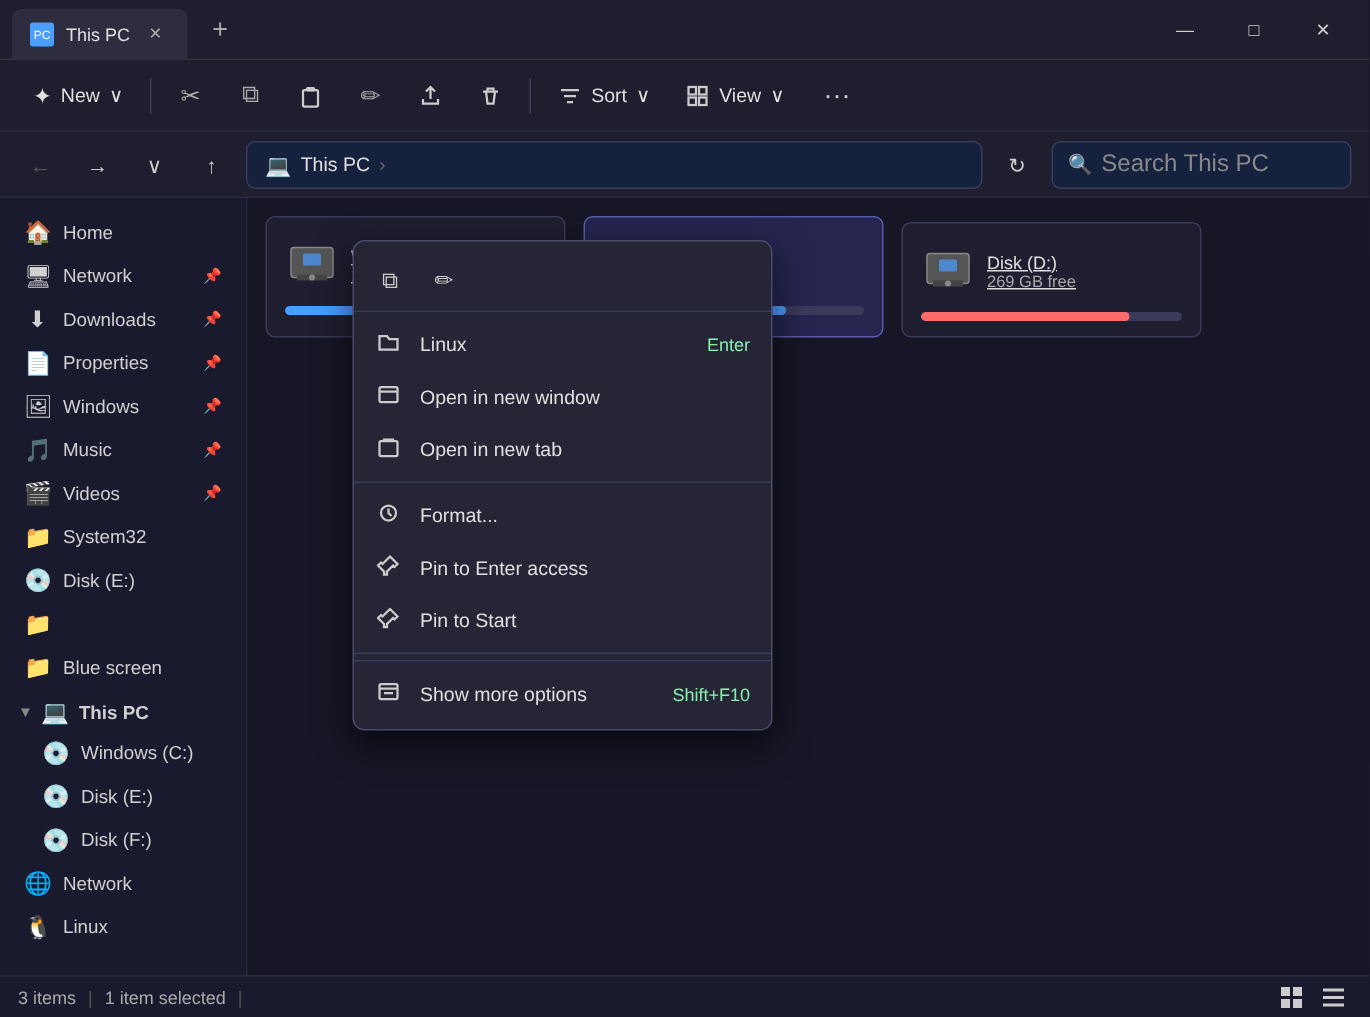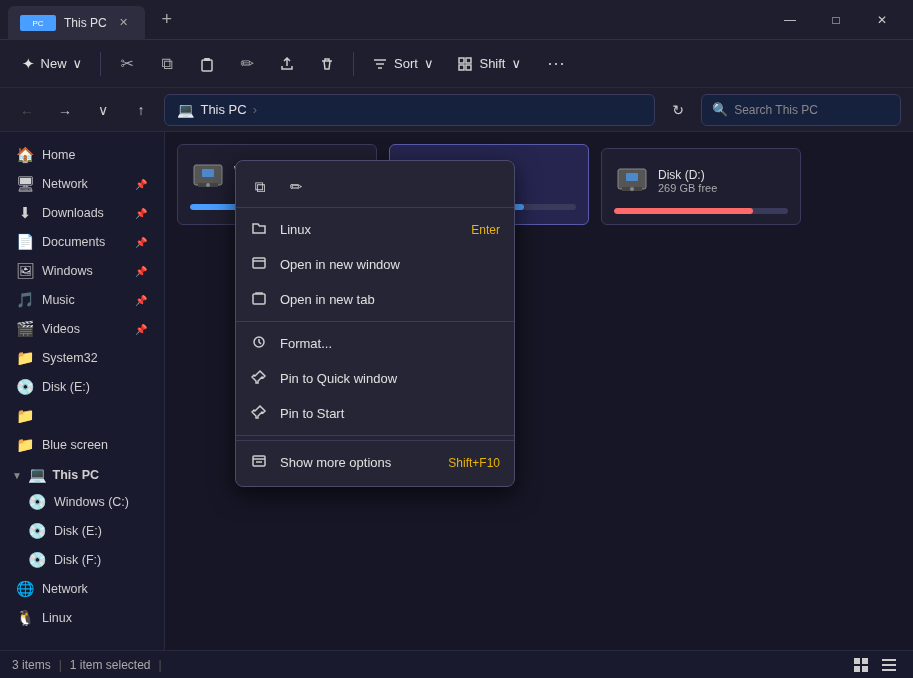--- a/index.html
+++ b/index.html
@@ -27,21 +27,21 @@
       display: flex;
       align-items: center;
       background: #2d2d3f;
       border-radius: 6px 6px 0 0;
       padding: 6px 12px;
       gap: 8px;
       height: 34px;
       margin-top: 6px;
     }
     .tab-icon {
-      width: 36px;
+      width: 16px;
       height: 16px;
       background: #4a9eff;
       border-radius: 2px;
       display: flex;
       align-items: center;
       justify-content: center;
       font-size: 10px;
     }
     .tab-title { font-size: 12px; color: #e0e0e0; }
     .tab-close {
@@ -183,21 +183,21 @@
       height: 32px;
       background: #16213e;
       border: 1px solid #3a3a5a;
       border-radius: 6px;
       display: flex;
       align-items: center;
       padding: 0 10px;
       gap: 6px;
     }
     .search-icon { color: #888; font-size: 13px; }
-    .search-text { color: #888; font-size: 12px; }
+    .search-text { color: #888; font-size: 16px; }
 
     
     .main-container {
       display: flex;
       height: calc(678px - 40px - 48px - 44px - 28px);
     }
 
     
     .sidebar {
       width: 165px;
@@ -246,20 +246,21 @@
       overflow: hidden;
       position: relative;
     }
 
     
     .drives-grid {
       display: flex;
       flex-wrap: wrap;
       padding: 12px;
       gap: 12px;
+      text-decoration: underline;
     }
     .drive-item {
       width: 200px;
       background: #1e1e30;
       border: 1px solid #3a3a5a;
       border-radius: 6px;
       padding: 10px 12px;
       cursor: pointer;
       display: flex;
       flex-direction: column;
@@ -325,21 +326,21 @@
       padding: 8px 14px;
       gap: 12px;
       cursor: pointer;
       color: #e0e0e0;
       font-size: 13px;
       position: relative;
     }
     .cm-item.highlighted { background: #333350; }
     .cm-item .cm-item-icon { width: 18px; text-align: center; font-size: 14px; color: #ccc; }
     .cm-item .cm-item-label { flex: 1; }
-    .cm-item .cm-item-shortcut { color: #eab308; font-size: 12px; }
+    .cm-item .cm-item-shortcut { color: #86efac; font-size: 12px; }
     .cm-divider { height: 1px; background: #3a3a5a; margin: 4px 0; }
 
     
     .arrow-pointer {
       position: absolute;
       top: 305px;
       left: 270px;
       width: 120px;
       height: 60px;
       pointer-events: none;
@@ -431,21 +432,21 @@
     <span>Sort</span>
     <span>∨</span>
   </div>
   <div class="toolbar-btn">
     <svg width="16" height="16" viewBox="0 0 16 16" fill="none" stroke="#ccc" stroke-width="1.5">
       <rect x="2" y="2" width="5" height="5"></rect>
       <rect x="9" y="2" width="5" height="5"></rect>
       <rect x="2" y="9" width="5" height="5"></rect>
       <rect x="9" y="9" width="5" height="5"></rect>
     </svg>
-    <span>Shift</span>
+    <span>View</span>
     <span>∨</span>
   </div>
   <div class="toolbar-dots">···</div>
 </div>
 
 <div class="address-bar">
   <div class="nav-btn disabled">←</div>
   <div class="nav-btn">→</div>
   <div class="nav-btn">∨</div>
   <div class="nav-btn">↑</div>
@@ -473,21 +474,21 @@
       <span class="si-label">Network</span>
       <span class="si-pin">📌</span>
     </div>
     <div class="sidebar-item">
       <span class="si-icon">⬇</span>
       <span class="si-label">Downloads</span>
       <span class="si-pin">📌</span>
     </div>
     <div class="sidebar-item">
       <span class="si-icon">📄</span>
-      <span class="si-label">Documents</span>
+      <span class="si-label">Properties</span>
       <span class="si-pin">📌</span>
     </div>
     <div class="sidebar-item">
       <span class="si-icon">🖼</span>
       <span class="si-label">Windows</span>
       <span class="si-pin">📌</span>
     </div>
     <div class="sidebar-item">
       <span class="si-icon">🎵</span>
       <span class="si-label">Music</span>
@@ -655,21 +656,21 @@
         </span>
         <span class="cm-item-label">Format...</span>
       </div>
 
       <div class="cm-item">
         <span class="cm-item-icon">
           <svg width="16" height="16" viewBox="0 0 16 16" fill="none" stroke="#ccc" stroke-width="1.5">
             <path d="M9 2l5 5-2 2-1-1-4 4v2H5v-2L1 8l2-2 1 1 4-4z"></path>
           </svg>
         </span>
-        <span class="cm-item-label">Pin to Quick window</span>
+        <span class="cm-item-label">Pin to Enter access</span>
       </div>
 
       <div class="cm-item">
         <span class="cm-item-icon">
           <svg width="16" height="16" viewBox="0 0 16 16" fill="none" stroke="#ccc" stroke-width="1.5">
             <path d="M9 2l5 5-2 2-1-1-4 4v2H5v-2L1 8l2-2 1 1 4-4z"></path>
           </svg>
         </span>
         <span class="cm-item-label">Pin to Start</span>
       </div>

